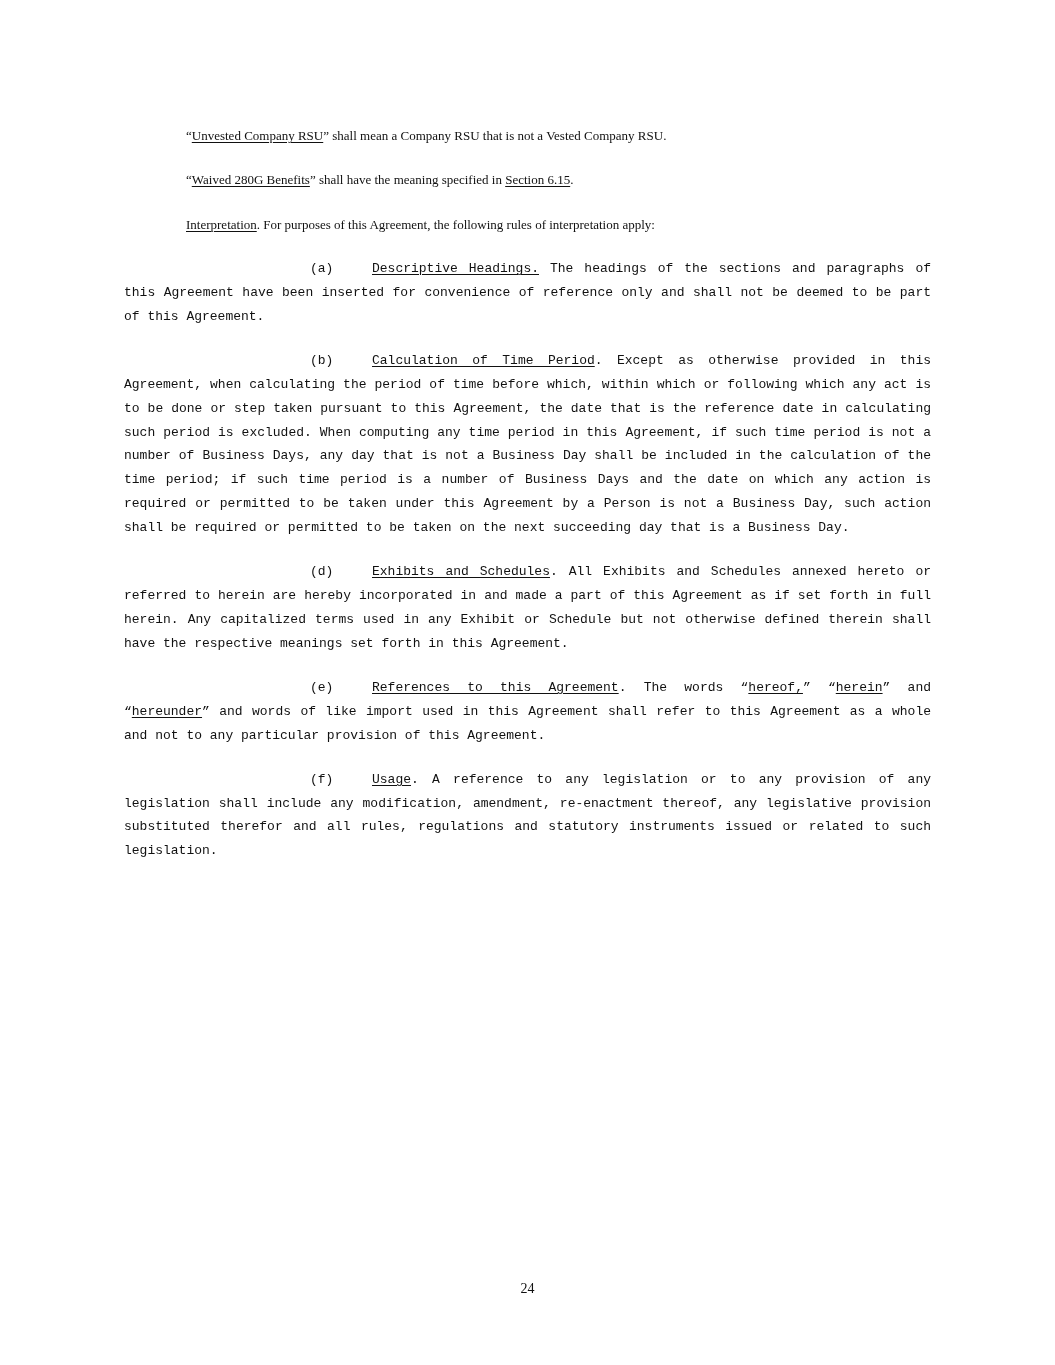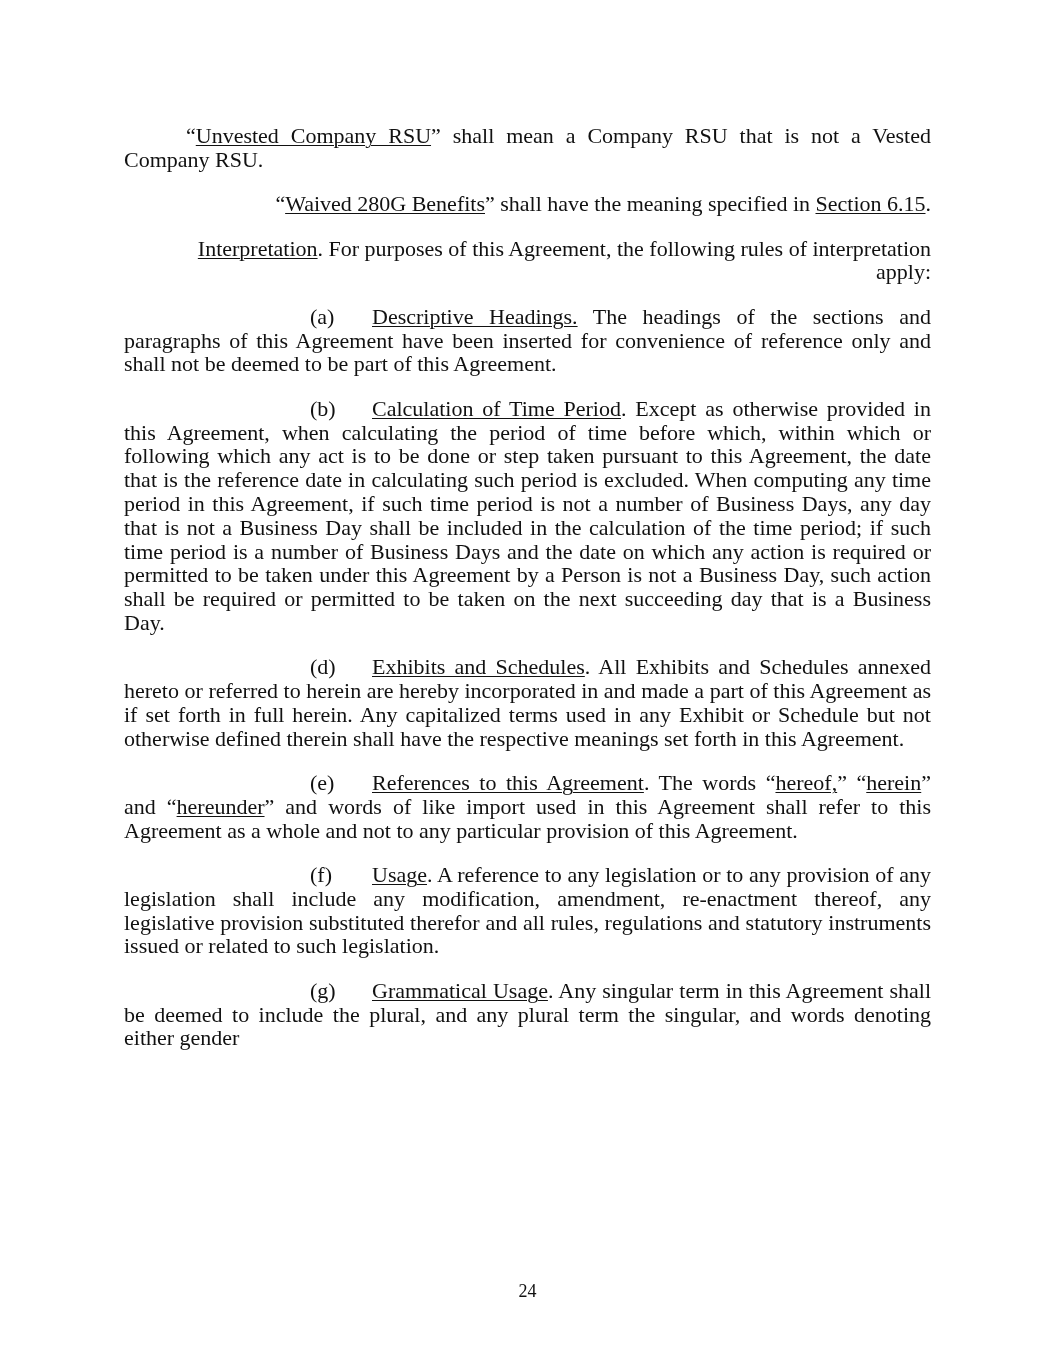--- a/index.html
+++ b/index.html
@@ -13,49 +13,50 @@
     position: relative;
     overflow: hidden;
     font-family: "Liberation Serif", "DejaVu Serif", serif;
     color: #111111;
   }
   .page {
     position: absolute;
     left: 124px;
     top: 124px;
     width: 807px;
-    font-size: 22px;
+    font-size: 13px;
     line-height: 23.8px;
   }
   .para {
     margin: 0 0 20.6px 0;
     text-align: justify;
     text-indent: 62px;
   }
-  .para.noj { text-align: right; }
+  .para.noj { text-align: left; }
   .para.sub {
     text-indent: 186px;
+    font-family: Liberation Mono, monospace;
   }
   .u {
     text-decoration: underline;
     text-decoration-thickness: 1px;
     text-underline-offset: 2px;
   }
   .label {
     display: inline-block;
     text-indent: 0;
     width: 62px;
   }
   .page-number {
     position: absolute;
     left: 0;
     width: 1055px;
     top: 1281px;
     text-align: center;
-    font-size: 18px;
+    font-size: 14px;
     font-family: "Liberation Serif", "DejaVu Serif", serif;
   }
 </style>
 </head>
 <body>
 
 <div class="page">
 
   <p class="para"><span>“</span><span class="u">Unvested Company RSU</span><span>”</span><span> shall mean a Company RSU that is not a Vested Company RSU.</span></p>
 
@@ -70,17 +71,16 @@
 
   <p class="para sub"><span class="label">(b)</span><span class="u">Calculation of Time Period</span><span>.  Except as otherwise provided in this Agreement, when calculating the period of time before which, within which or following which any act is to be done or step taken pursuant to this Agreement, the date that is the reference date in calculating such period is excluded.  When computing any time period in this Agreement, if such time period is not a number of Business Days, any day that is not a Business Day shall be included in the calculation of the time period; if such time period is a number of Business Days and the date on which any action is required or permitted to be taken under this Agreement by a Person is not a Business Day, such action shall be required or permitted to be taken on the next succeeding day that is a Business Day.</span></p>
 
 
   <p class="para sub"><span class="label">(d)</span><span class="u">Exhibits and Schedules</span><span>.  All Exhibits and Schedules annexed hereto or referred to herein are hereby incorporated in and made a part of this Agreement as if set forth in full herein.  Any capitalized terms used in any Exhibit or Schedule but not otherwise defined therein shall have the respective meanings set forth in this Agreement.</span></p>
 
   <p class="para sub"><span class="label">(e)</span><span class="u">References to this Agreement</span><span>.  The words “</span><span class="u">hereof,</span><span>” “</span><span class="u">herein</span><span>” and “</span><span class="u">hereunder</span><span>” and words of like import used in this Agreement shall refer to this Agreement as a whole and not to any particular provision of this Agreement.</span></p>
 
   <p class="para sub"><span class="label">(f)</span><span class="u">Usage</span><span>.  A reference to any legislation or to any provision of any legislation shall include any modification, amendment, re-enactment thereof, any legislative provision substituted therefor and all rules, regulations and statutory instruments issued or related to such legislation.</span></p>
 
-  <p class="para sub"><span class="label">(g)</span><span class="u">Grammatical Usage</span><span>.  Any singular term in this Agreement shall be deemed to include the plural, and any plural term the singular, and words denoting either gender</span></p>
 
 </div>
 
 <div class="page-number">24</div>
 
 </body></html>

